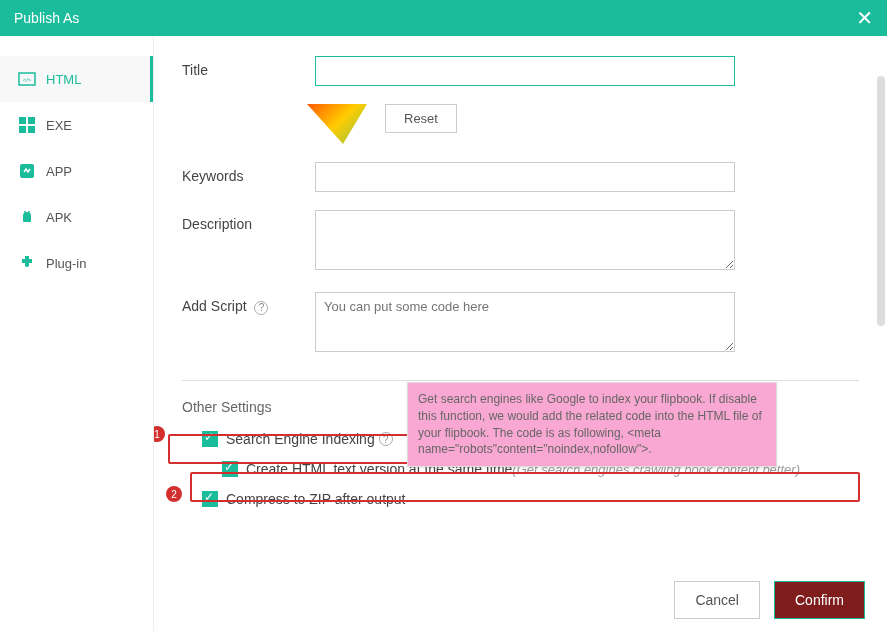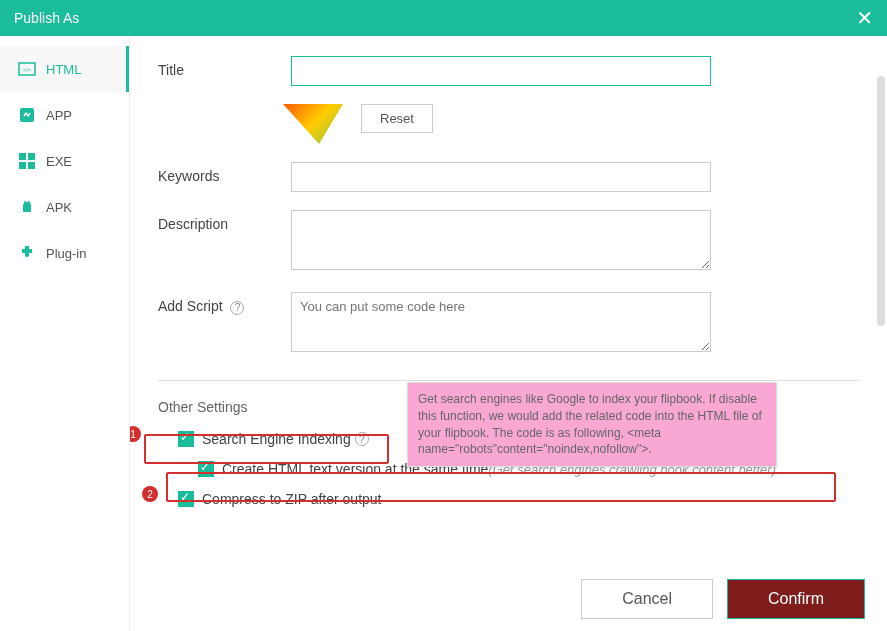--- a/index.html
+++ b/index.html
@@ -3,21 +3,21 @@
 <meta charset="utf-8">
 <style>
 * { box-sizing: border-box; margin: 0; padding: 0; font-family: -apple-system, "Segoe UI", Arial, sans-serif; }
 body { background: #fff; width: 887px; height: 631px; position: relative; overflow: hidden; }
 
 .titlebar { background: #1abc9c; height: 36px; display: flex; align-items: center; justify-content: space-between; padding: 0 14px; color: #fff; font-size: 14px; }
 .close-x { font-size: 20px; cursor: pointer; }
 
 .body { display: flex; height: 595px; }
 
-.sidebar { width: 130px; background: #fff; padding-top: 10px; border-right: 1px solid #eee; }
+.sidebar { width: 154px; background: #fff; padding-top: 20px; border-right: 1px solid #eee; }
 .side-item { display: flex; align-items: center; gap: 10px; padding: 14px 18px; color: #555; font-size: 13px; cursor: pointer; }
 .side-item.active { background: #f8f8f8; color: #1abc9c; border-right: 3px solid #1abc9c; }
 .side-icon { width: 18px; height: 18px; display: inline-flex; align-items: center; justify-content: center; color: #1abc9c; }
 
 .main { flex: 1; padding: 20px 28px 12px 28px; position: relative; overflow: auto; }
 .form-row { display: flex; align-items: flex-start; margin-bottom: 18px; }
 .form-label { width: 125px; color: #444; font-size: 14px; padding-top: 6px; }
 .form-field { flex: 1; padding-left: 8px; }
 .reset-btn { border: 1px solid #ccc; background: #fff; padding: 6px 18px; font-size: 13px; color: #555; cursor: pointer; }
 .thumb { width: 60px; height: 40px; margin-right: 18px; display: inline-block; background: linear-gradient(135deg, #ff5a00 0%, #ffcc00 50%, #8bc34a 100%); clip-path: polygon(0 0, 100% 0, 60% 100%); vertical-align: middle; }
@@ -32,21 +32,21 @@
 .check { width: 16px; height: 16px; background: #1abc9c; margin-right: 8px; position: relative; }
 .check::after { content: "✓"; color: #fff; font-size: 12px; position: absolute; top: -1px; left: 2px; }
 .hint { color: #999; font-size: 13px; font-style: italic; }
 
 .highlight { border: 2px solid #d32f2f; border-radius: 2px; position: absolute; pointer-events: none; }
 .badge { position: absolute; width: 16px; height: 16px; background: #d32f2f; color: #fff; border-radius: 50%; font-size: 10px; display: flex; align-items: center; justify-content: center; }
 
 .tooltip { position: absolute; right: 110px; top: 346px; width: 370px; background: #f9a8d4; border: 1px solid #ddd; padding: 8px 10px; font-size: 12px; color: #666; line-height: 1.4; box-shadow: 0 1px 3px rgba(0,0,0,0.1); z-index: 5; }
 
 .footer { position: absolute; bottom: 0; right: 0; padding: 12px 22px; display: flex; gap: 14px; }
-.btn { padding: 10px 40px; font-size: 16px; border: 1px solid #ccc; background: #fff; color: #555; cursor: pointer; text-align: center; }
+.btn { padding: 10px 20px; font-size: 14px; border: 1px solid #ccc; background: #fff; color: #555; cursor: pointer; text-align: center; }
 .btn.primary { background: #7f1d1d; color: #fff; border-color: #1abc9c; }
 
 .scrollbar { position: absolute; right: 2px; top: 40px; width: 8px; height: 250px; background: #ddd; border-radius: 4px; }
 </style>
 </head>
 <body>
 
 <div class="titlebar">
   <span>Publish As</span>
   <span class="close-x">✕</span>
@@ -59,36 +59,36 @@
           <svg width="18" height="18" viewBox="0 0 18 18">
             <rect x="1" y="3" width="16" height="12" fill="none" stroke="#1abc9c" stroke-width="1.5"></rect>
             <text x="9" y="12" font-size="6" text-anchor="middle" fill="#1abc9c">&lt;/&gt;</text>
           </svg>
         </span>
       <span>HTML</span>
     </div>
     <div class="side-item">
       <span class="side-icon">
           <svg width="18" height="18" viewBox="0 0 18 18">
-            <rect x="2" y="2" width="14" height="14" rx="2" fill="#1abc9c"></rect>
-            <path d="M6 10 L8 7 L10 10 L12 7" stroke="#fff" stroke-width="1.5" fill="none"></path>
-          </svg>
-        </span>
-      <span>APP</span>
-    </div>
-    <div class="side-item">
-      <span class="side-icon">
-          <svg width="18" height="18" viewBox="0 0 18 18">
             <rect x="1" y="1" width="7" height="7" fill="#1abc9c"></rect>
             <rect x="10" y="1" width="7" height="7" fill="#1abc9c"></rect>
             <rect x="1" y="10" width="7" height="7" fill="#1abc9c"></rect>
             <rect x="10" y="10" width="7" height="7" fill="#1abc9c"></rect>
           </svg>
         </span>
       <span>EXE</span>
+    </div>
+    <div class="side-item">
+      <span class="side-icon">
+          <svg width="18" height="18" viewBox="0 0 18 18">
+            <rect x="2" y="2" width="14" height="14" rx="2" fill="#1abc9c"></rect>
+            <path d="M6 10 L8 7 L10 10 L12 7" stroke="#fff" stroke-width="1.5" fill="none"></path>
+          </svg>
+        </span>
+      <span>APP</span>
     </div>
     <div class="side-item">
       <span class="side-icon">
           <svg width="18" height="18" viewBox="0 0 18 18">
             <rect x="5" y="6" width="8" height="8" rx="1" fill="#1abc9c"></rect>
             <circle cx="7" cy="4" r="1" fill="#1abc9c"></circle>
             <circle cx="11" cy="4" r="1" fill="#1abc9c"></circle>
             <path d="M5 6 Q9 2 13 6" fill="#1abc9c"></path>
           </svg>
         </span>

